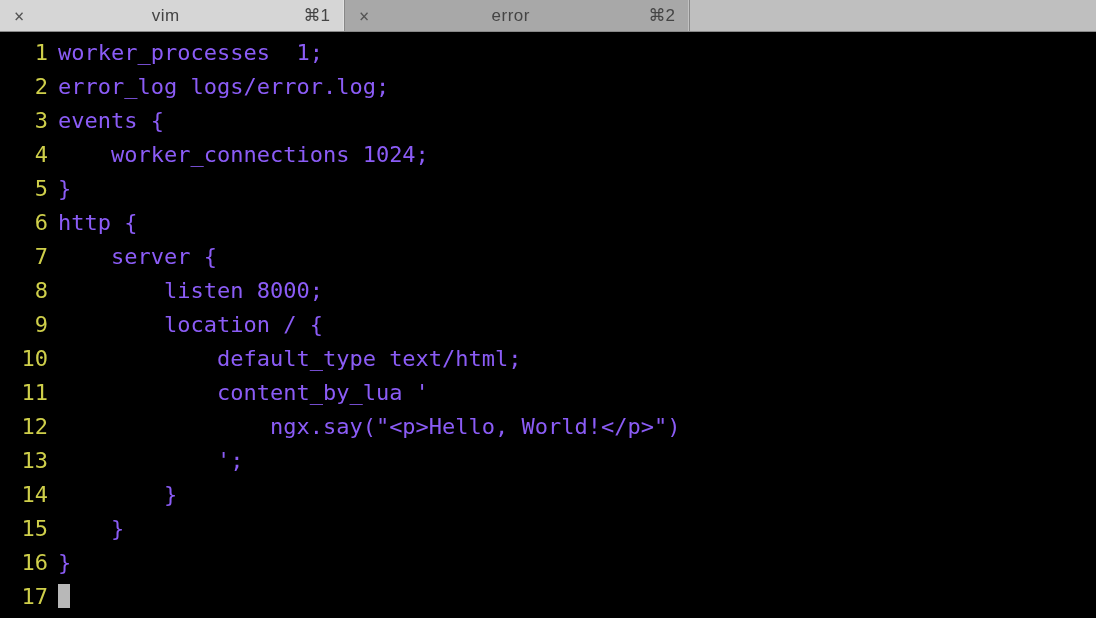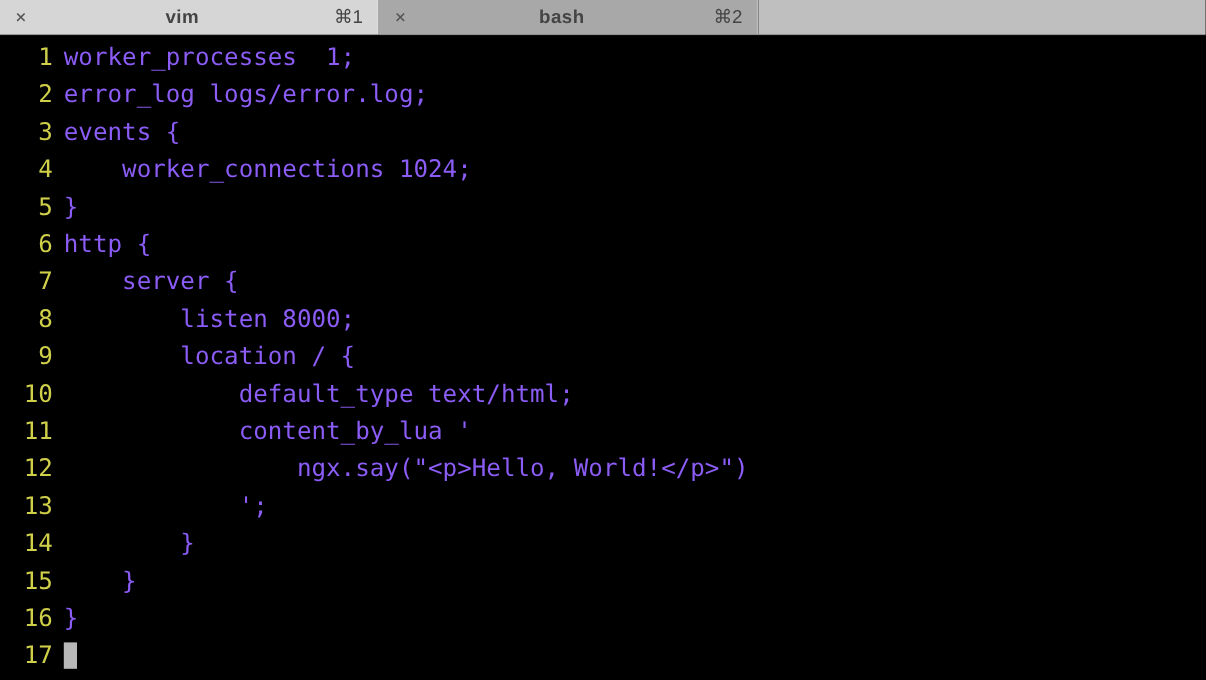--- a/index.html
+++ b/index.html
@@ -43,21 +43,21 @@
       text-align: center;
       cursor: pointer;
     }
     .tab .spacer-left {
       flex: 1;
     }
     .tab .title {
       color: #444;
       font-family: "Helvetica Neue", "Helvetica", Arial, sans-serif;
       font-size: 17px;
-      font-weight: 700;
+      font-weight: 400;
       letter-spacing: 0.5px;
     }
     .tab .spacer-right {
       flex: 1;
     }
     .tab .shortcut {
       color: #444;
       font-family: "Helvetica Neue", "Helvetica", Arial, sans-serif;
       font-size: 17px;
       margin-right: 4px;
@@ -104,20 +104,20 @@
   <div class="tab active">
     <span class="close">×</span>
     <span class="spacer-left"></span>
     <span class="title">vim</span>
     <span class="spacer-right"></span>
     <span class="shortcut">⌘1</span>
   </div>
   <div class="tab inactive">
     <span class="close">×</span>
     <span class="spacer-left"></span>
-    <span class="title">bash</span>
+    <span class="title">error</span>
     <span class="spacer-right"></span>
     <span class="shortcut">⌘2</span>
   </div>
   <div class="tab-bar-filler"></div>
 </div>
 
 <div class="editor" id="editor"><div class="line"><span class="gutter">1</span><span class="code">worker_processes  1;</span></div><div class="line"><span class="gutter">2</span><span class="code">error_log logs/error.log;</span></div><div class="line"><span class="gutter">3</span><span class="code">events {</span></div><div class="line"><span class="gutter">4</span><span class="code">    worker_connections 1024;</span></div><div class="line"><span class="gutter">5</span><span class="code">}</span></div><div class="line"><span class="gutter">6</span><span class="code">http {</span></div><div class="line"><span class="gutter">7</span><span class="code">    server {</span></div><div class="line"><span class="gutter">8</span><span class="code">        listen 8000;</span></div><div class="line"><span class="gutter">9</span><span class="code">        location / {</span></div><div class="line"><span class="gutter">10</span><span class="code">            default_type text/html;</span></div><div class="line"><span class="gutter">11</span><span class="code">            content_by_lua '</span></div><div class="line"><span class="gutter">12</span><span class="code">                ngx.say("&lt;p&gt;Hello, World!&lt;/p&gt;")</span></div><div class="line"><span class="gutter">13</span><span class="code">            ';</span></div><div class="line"><span class="gutter">14</span><span class="code">        }</span></div><div class="line"><span class="gutter">15</span><span class="code">    }</span></div><div class="line"><span class="gutter">16</span><span class="code">}</span></div><div class="line"><span class="gutter">17</span><span class="code"></span><span class="cursor"></span></div></div>
 
 </body></html>

